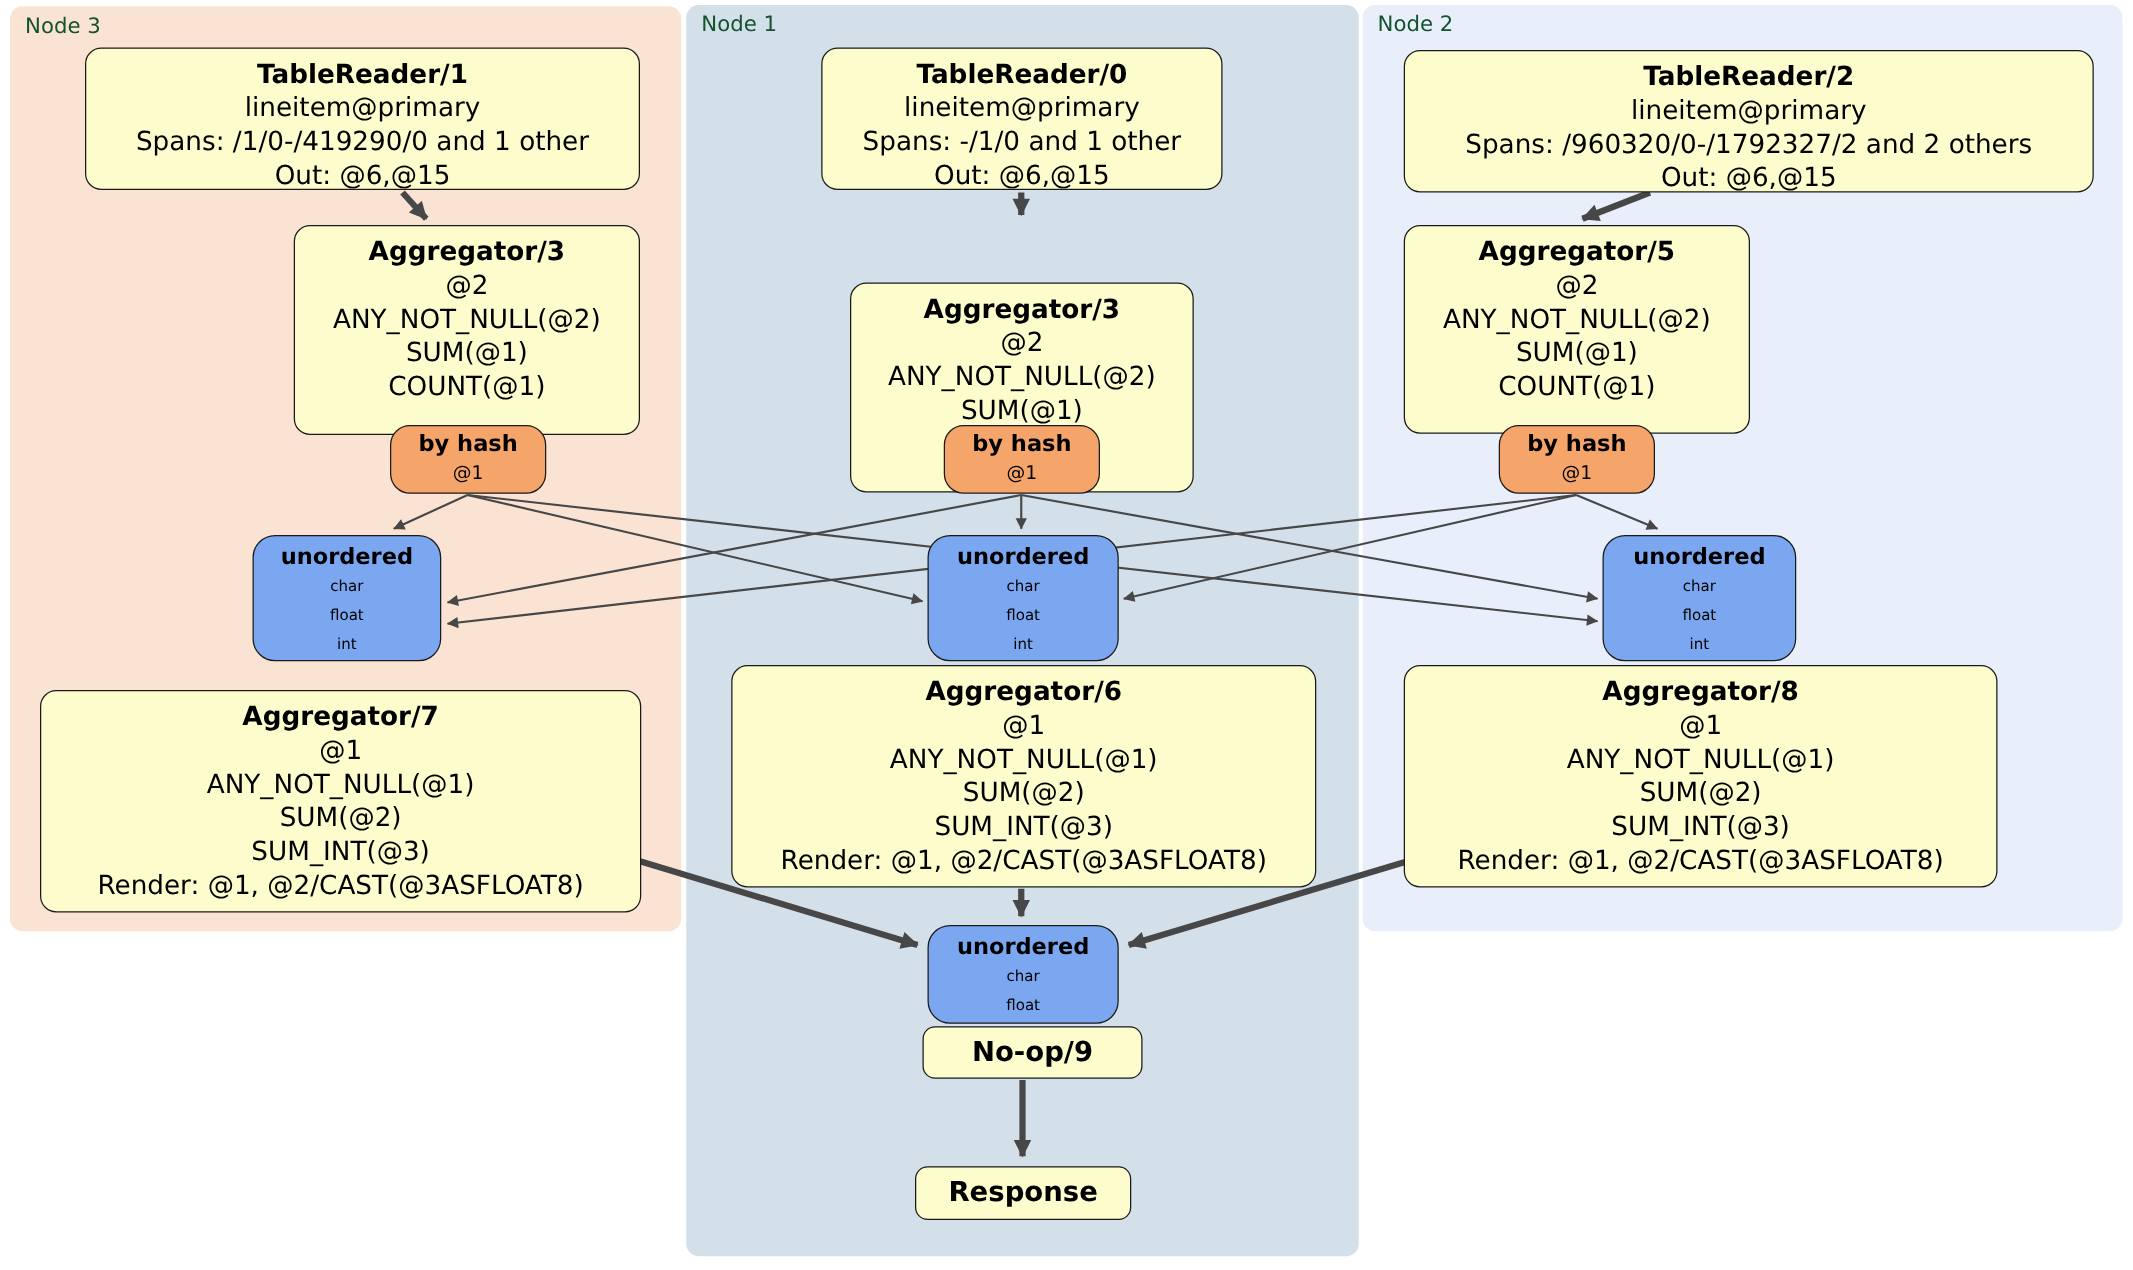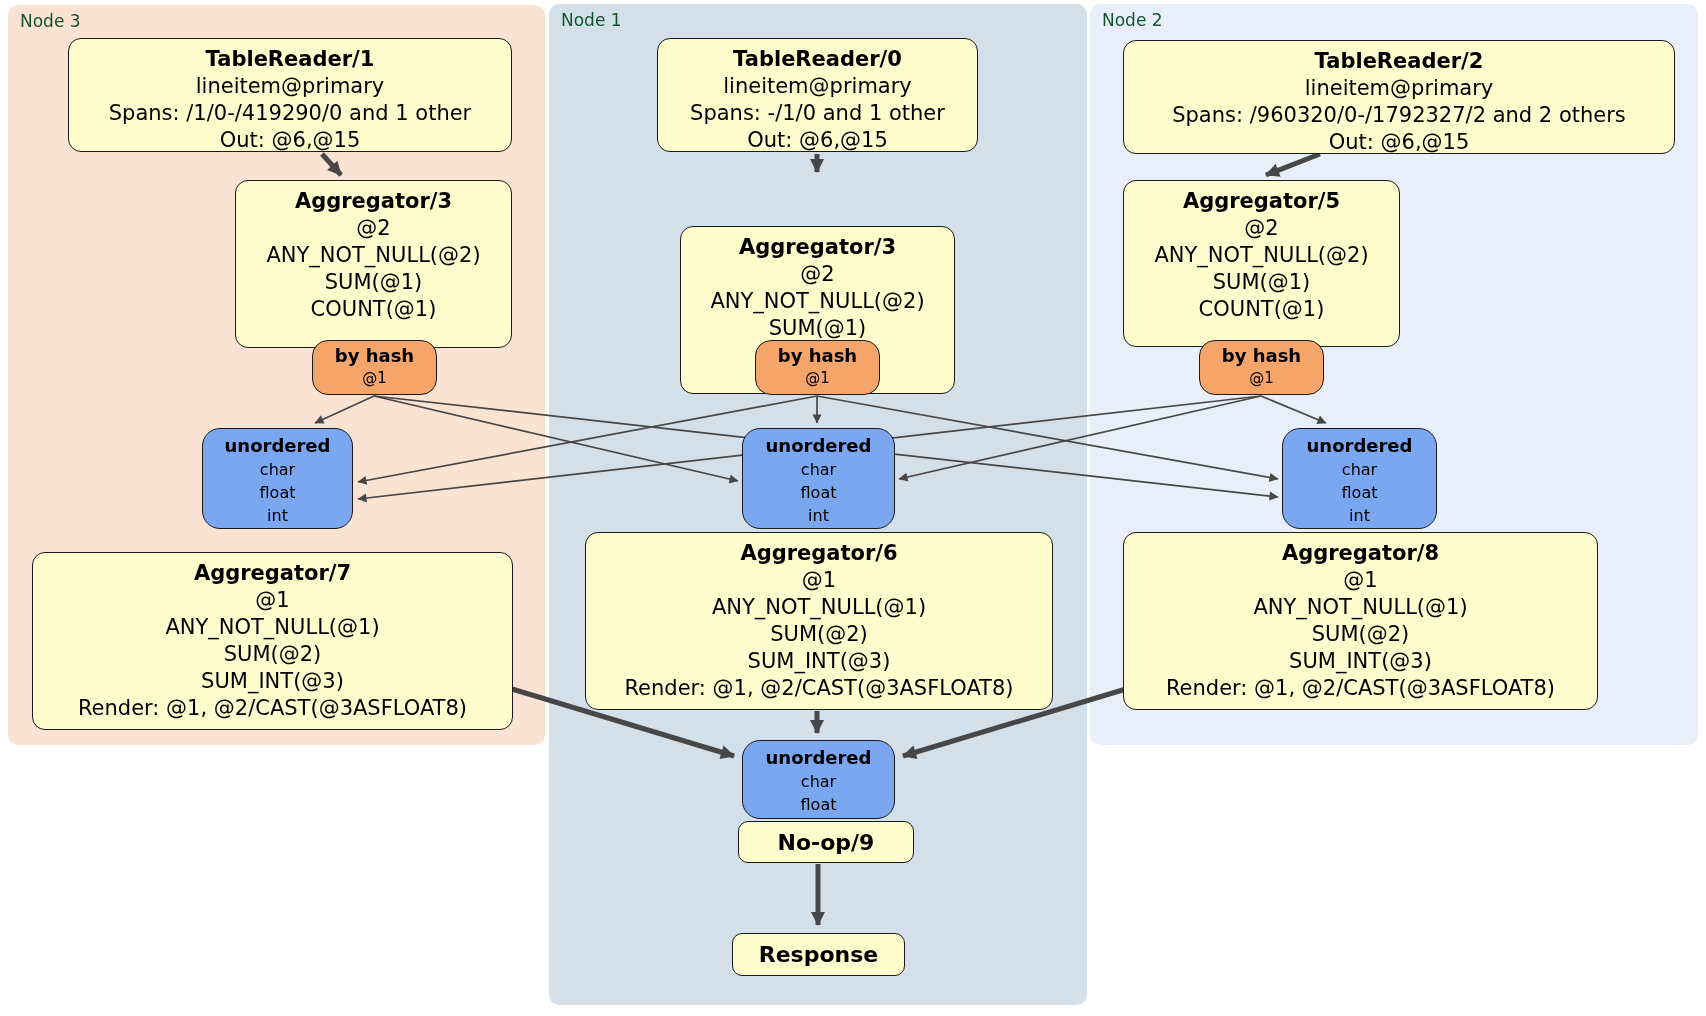--- a/index.html
+++ b/index.html
@@ -27,21 +27,21 @@
     text-align:center;box-sizing:border-box;padding-top:3px;overflow:hidden;
   }
   .router .rt{font-size:18px;font-weight:bold;line-height:24px;}
   .router .rl{font-size:15px;line-height:20px;}
   .sync{
     position:absolute;background:var(--sync-box,#7aa7f0);
     border:1.6px solid var(--border,#1a1a1a);border-radius:18px;
     text-align:center;box-sizing:border-box;padding-top:5px;overflow:hidden;
   }
   .sync .rt{font-size:18px;font-weight:bold;line-height:24px;}
-  .sync .rl{font-size:16px;line-height:23px;}
+  .sync .rl{font-size:12px;line-height:23px;}
   .term{
     position:absolute;background:var(--process-box,#fdfccd);
     border:1.8px solid var(--border,#1a1a1a);border-radius:10px;
     display:flex;align-items:center;justify-content:center;
     font-size:22px;font-weight:bold;box-sizing:border-box;white-space:nowrap;
   }
 </style>
 </head>
 <body>
 

